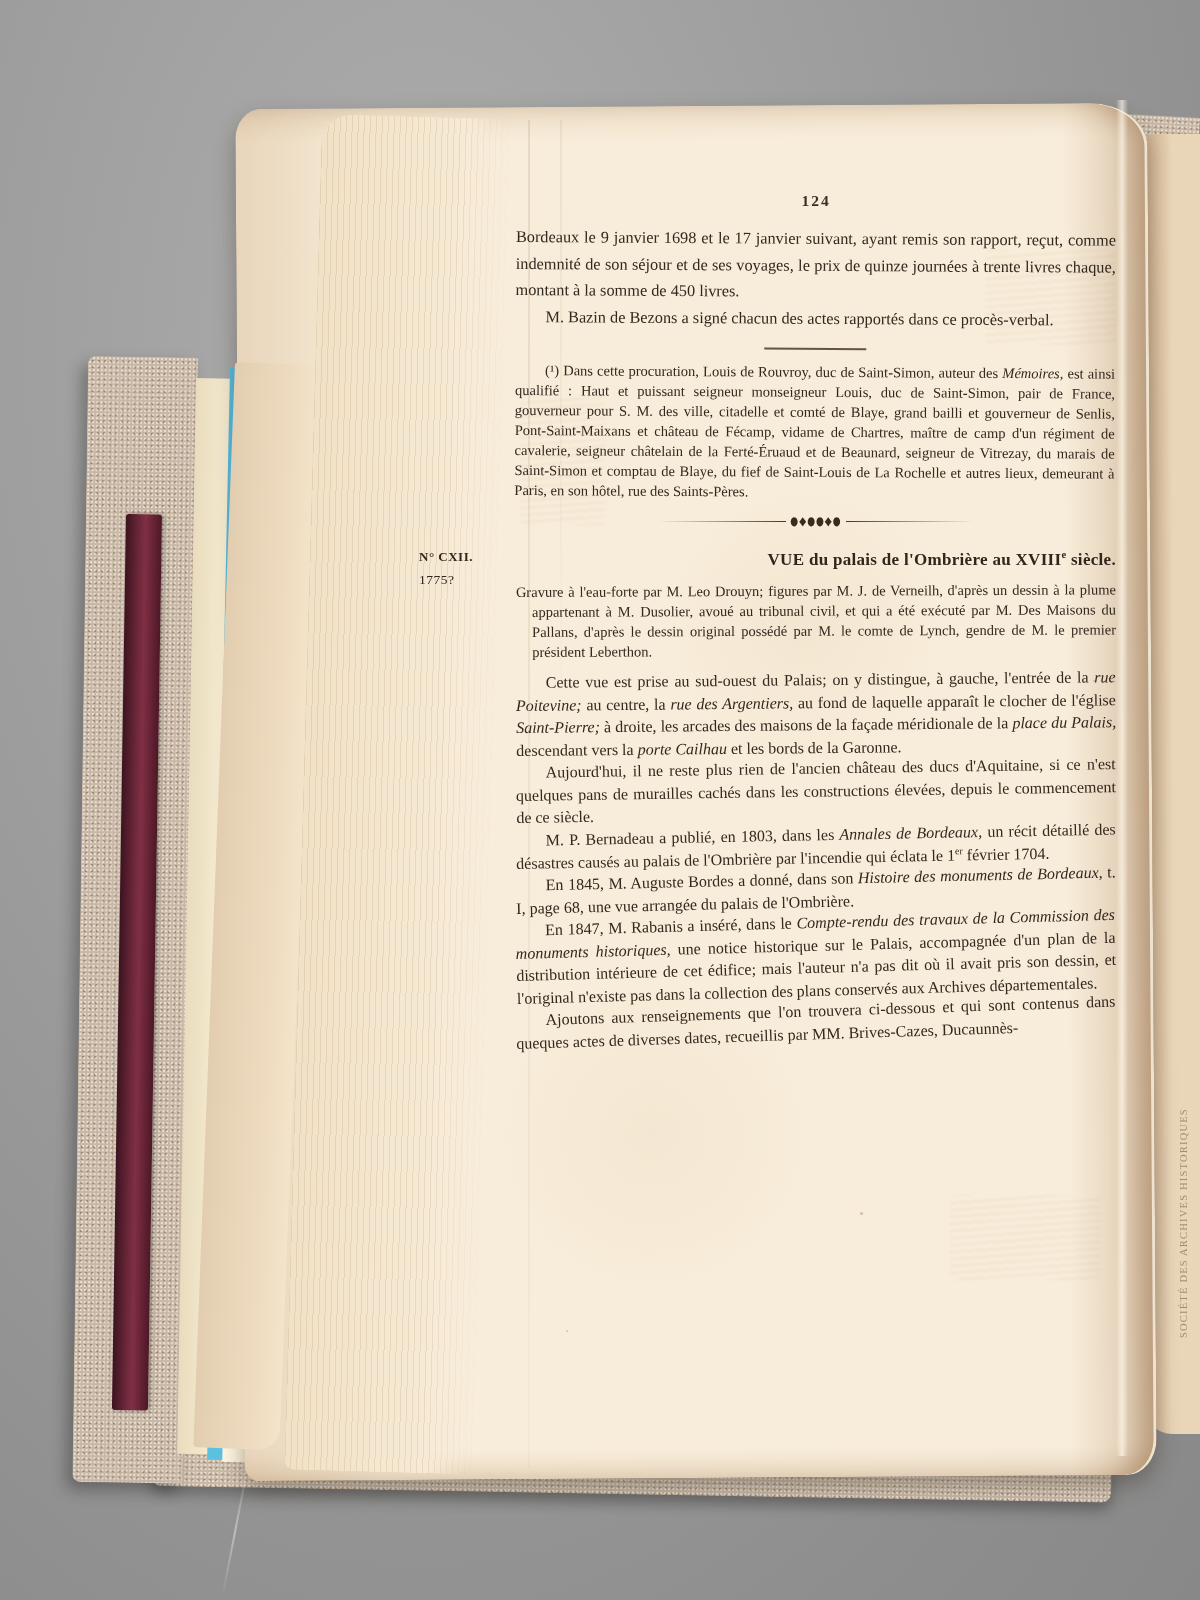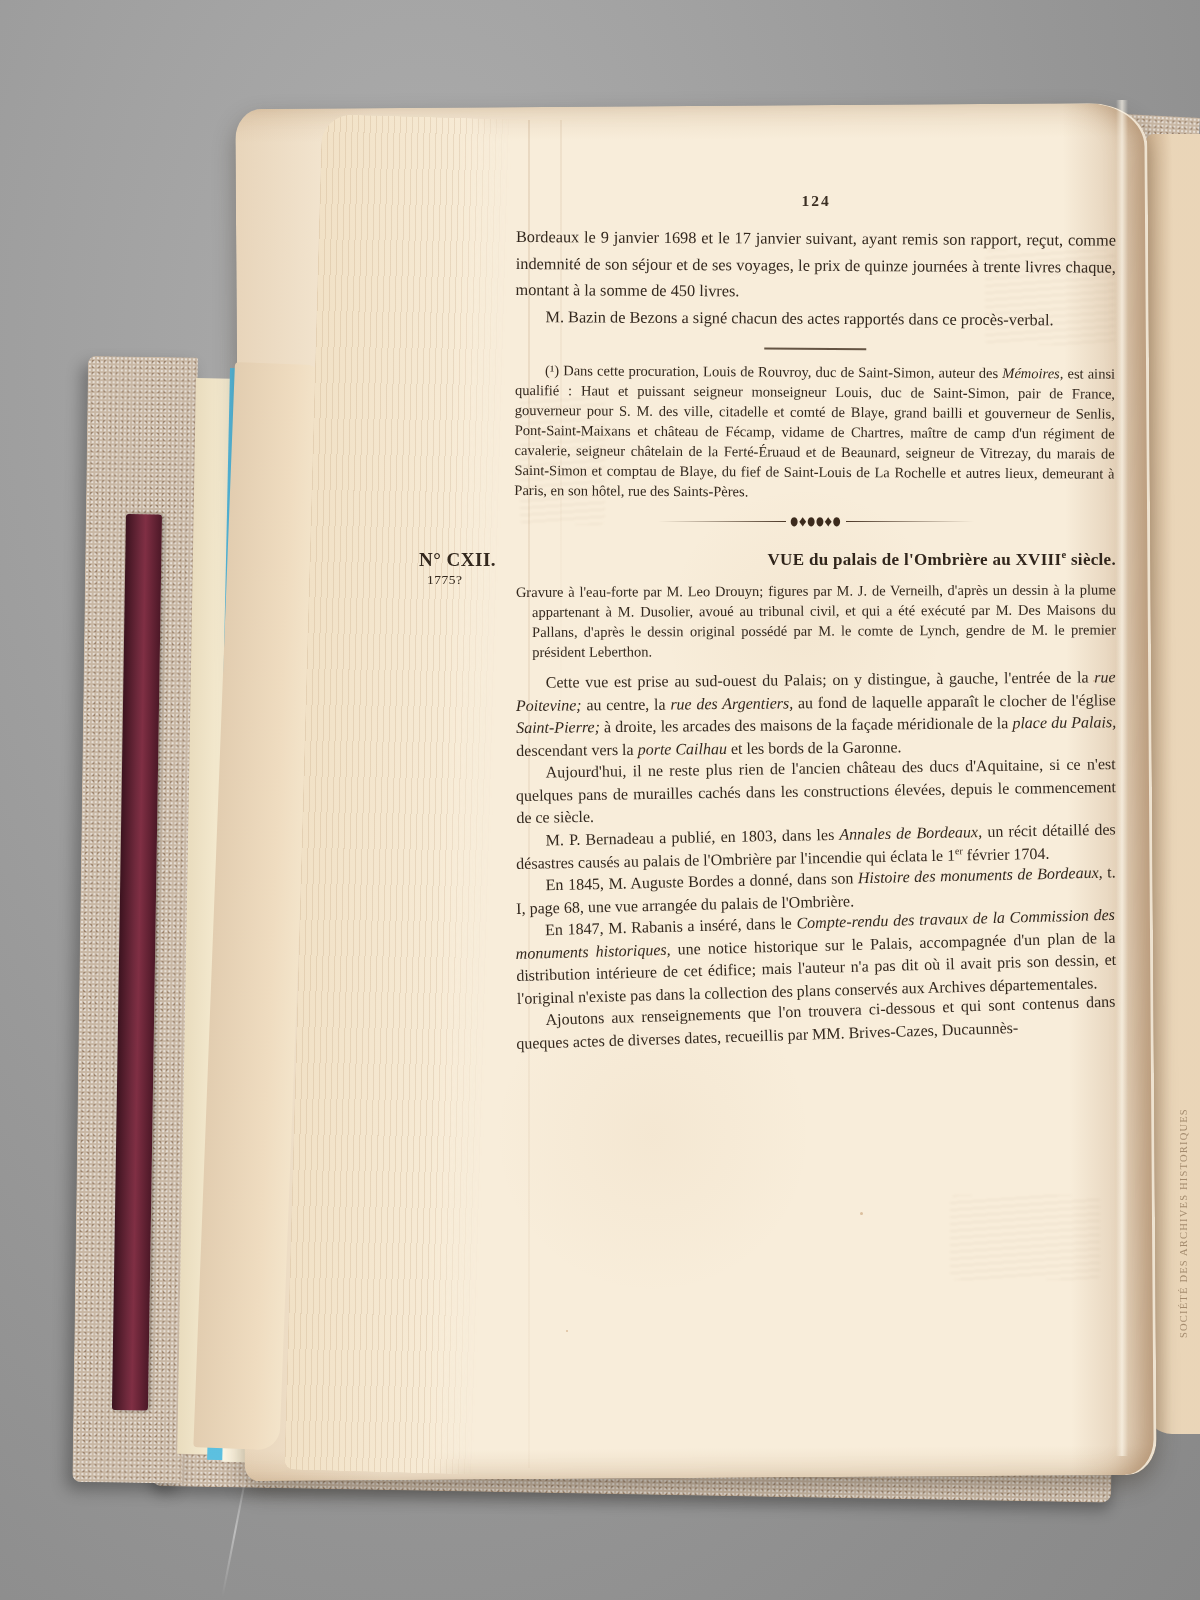--- a/index.html
+++ b/index.html
@@ -91,22 +91,22 @@
   .hang{padding-left:16px;text-indent:-16px;}
   .ornament{display:flex;align-items:center;justify-content:center;margin:16px auto 24px;width:380px;}
   .orn-line{flex:0 0 128px;height:1px;}
   .orn-left{background:linear-gradient(90deg,transparent,#4a3626);}
   .orn-right{background:linear-gradient(90deg,#4a3626,transparent);}
   .orn-mid{font-family:"DejaVu Sans",sans-serif;font-size:9px;letter-spacing:1px;color:#3c2b1d;
     margin:0 4px;transform:scaleY(1.35);white-space:nowrap;}
   .head-wrap{position:relative;margin-bottom:12px;}
   .heading{text-align:right;font-weight:bold;font-size:17px;letter-spacing:0.3px;color:#31261c;}
   .margin-note{position:absolute;left:-97px;top:-1px;width:92px;text-align:left;}
-  .mn1{font-weight:bold;font-size:19px;letter-spacing:0.5px;}
-  .mn2{font-size:13.5px;margin-top:1px;padding-left:8px;letter-spacing:0.5px;}
+  .mn1{font-weight:bold;font-size:13px;letter-spacing:0.5px;}
+  .mn2{font-size:13.5px;margin-top:7px;padding-left:0;letter-spacing:0.5px;}
   .body-text{font-size:16px;line-height:22.5px;}
   .sup{font-size:0.62em;vertical-align:super;line-height:0;}
   i{font-style:italic;}
   
   .t-a{transform:rotate(0.35deg);transform-origin:0 0;}
   .t-grav{transform:rotate(-0.25deg);transform-origin:0 50%;}
   .t-1{transform:rotate(-0.55deg);transform-origin:0 50%;}
   .t-2{transform:rotate(-0.85deg);transform-origin:0 50%;}
   .t-3{transform:rotate(-1.1deg);transform-origin:0 50%;}
   .t-4{transform:rotate(-1.3deg);transform-origin:0 50%;}

